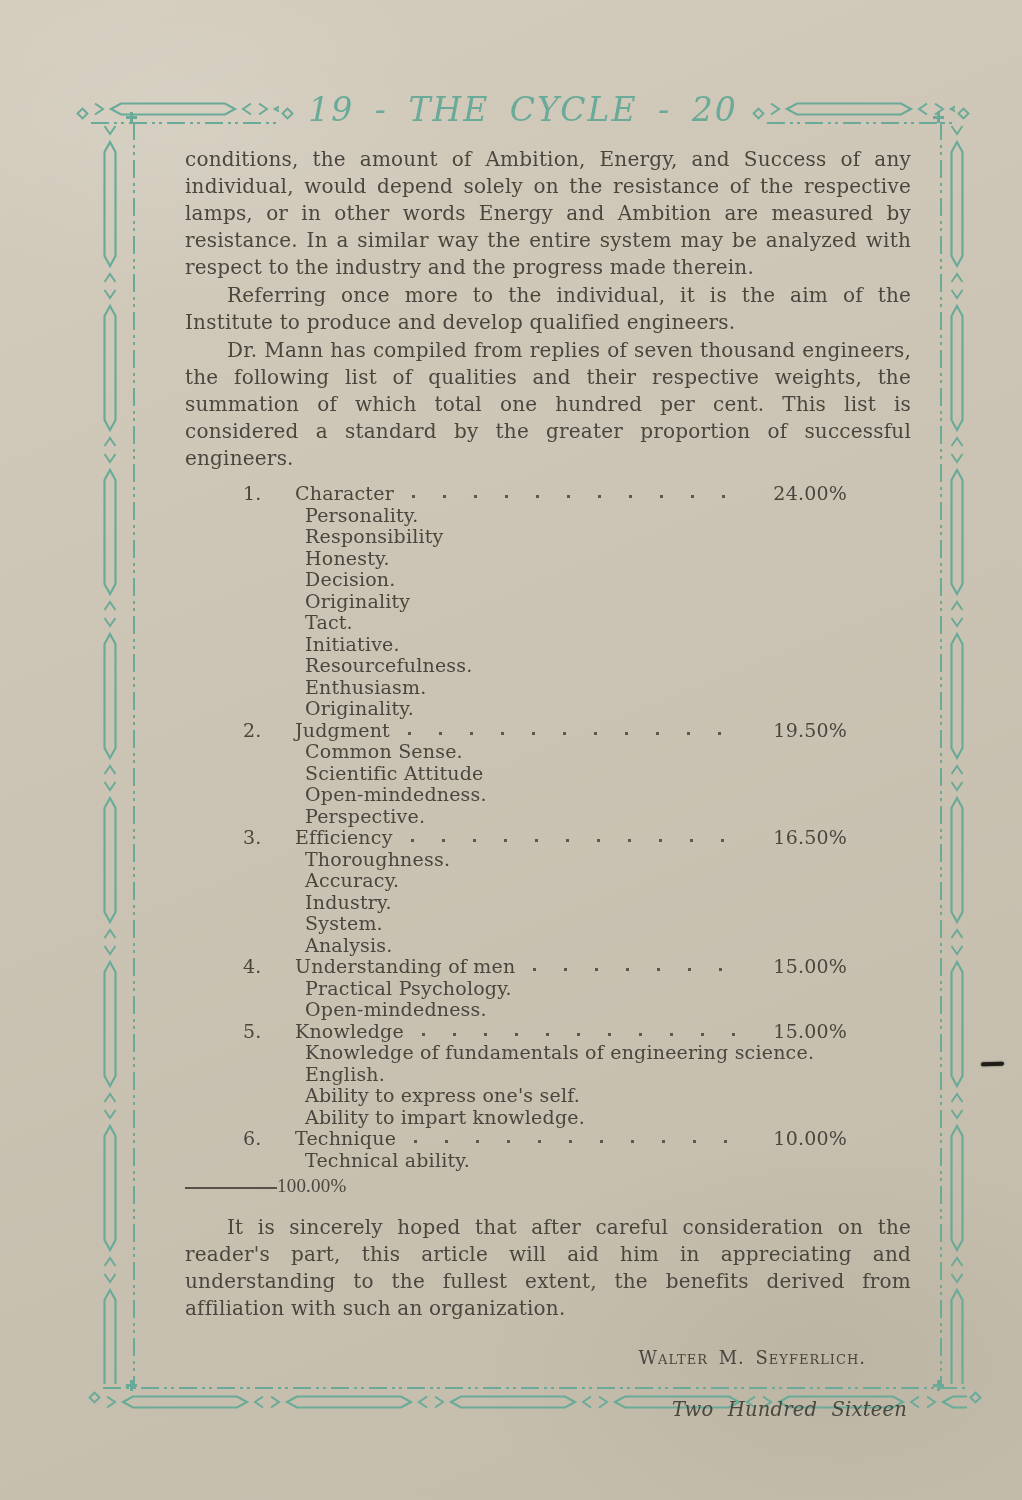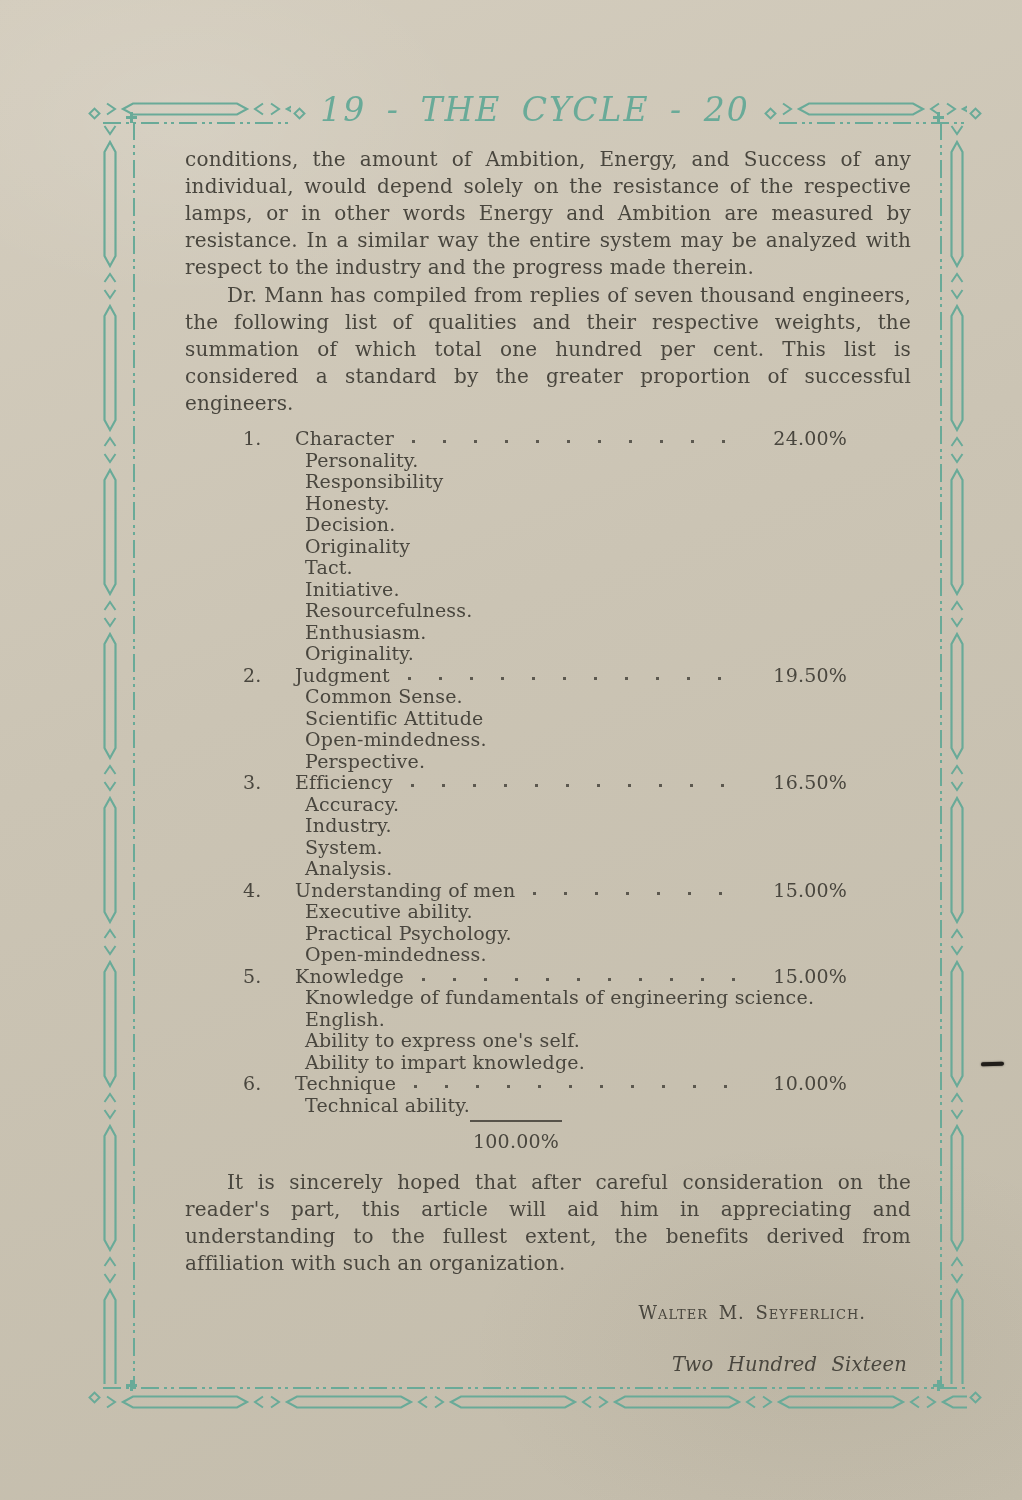--- a/index.html
+++ b/index.html
@@ -21,21 +21,21 @@
       radial-gradient(ellipse 420px 260px at 18% 8%, rgba(255,255,255,.10), rgba(255,255,255,0) 70%),
       radial-gradient(ellipse 500px 300px at 80% 90%, rgba(90,80,60,.08), rgba(90,80,60,0) 70%),
       linear-gradient(158deg, var(--paper-light) 0%, var(--paper) 42%, var(--paper-dark) 100%);
     color:var(--ink);
   }
   .accent-stroke{stroke:var(--accent);}
   svg.defs{position:absolute;width:0;height:0;}
 
   
   .border-top{
-    position:absolute;left:86px;top:92px;width:898px;
+    position:absolute;left:74px;top:92px;width:898px;
     display:flex;align-items:center;
   }
   .border-bottom{
     position:absolute;left:86px;top:1384px;width:898px;
     display:flex;align-items:center;
   }
   .chain-seg{flex:1;display:flex;flex-direction:column;min-width:60px;}
   .chain-h{width:100%;height:18px;display:block;}
   .dash-h{width:100%;height:8px;display:block;margin-top:1px;}
   .border-bottom .dash-h{margin:0 0 1px 0;}
@@ -87,23 +87,23 @@
   .q-leader{
     flex:1 1 auto;height:3px;align-self:center;
     margin:6px 16px 0 18px;
     background-image:repeating-linear-gradient(to right, var(--ink) 0 3px, transparent 3px 31px);
     opacity:.85;
   }
   .q-weight{flex:0 0 88px;text-align:right;white-space:nowrap;}
   .q-sub{padding-left:120px;}
 
   .total-row{
-    display:flex;flex-direction:column;align-items:center;
+    display:flex;flex-direction:row;align-items:flex-end;
     padding-right:64px;margin-top:4px;
-    font-size:19px;line-height:22px;
+    font-size:19px;line-height:22px;font-family:Liberation Serif, serif;
   }
   .total-rule{width:92px;border-top:2px solid var(--ink);margin-bottom:8px;opacity:.9;}
 
   .closing{margin-top:17px;}
   .signature{
     margin-top:22px;text-align:right;padding-right:45px;
     font-variant:small-caps;font-size:18px;letter-spacing:1px;word-spacing:4px;
   }
   .page-number{
     margin-top:25px;text-align:right;padding-right:4px;
@@ -190,20 +190,21 @@
         </svg>
       <svg class="chain-h">
           <rect width="100%" height="100%" fill="url(#chainH)"></rect>
         </svg>
     </div>
     <span class="diamond"></span>
   </div>
 
   <div class="content">
     <p>conditions, the amount of Ambition, Energy, and Success of any individual, would depend solely on the resistance of the respective lamps, or in other words Energy and Ambition are measured by resistance.  In a similar way the entire system may be analyzed with respect to the industry and the progress made therein.</p>
+    <p class="indent">Referring once more to the individual, it is the aim of the Institute to produce and develop qualified engineers.</p>
     <p class="indent">Dr. Mann has compiled from replies of seven thousand engineers, the following list of qualities and their respective weights, the summation of which total one hundred per cent.  This list is considered a standard by the greater proportion of successful engineers.</p>
 
     <div class="qualities">
   <div class="q-item">
     <div class="q-head">
       <span class="q-num">1.</span>
       <span class="q-label">Character</span>
       <span class="q-leader"></span>
       <span class="q-weight">24.00%</span>
     </div>
@@ -237,36 +238,36 @@
   </div>
 
   <div class="q-item">
     <div class="q-head">
       <span class="q-num">3.</span>
       <span class="q-label">Efficiency</span>
       <span class="q-leader"></span>
       <span class="q-weight">16.50%</span>
     </div>
     <div class="q-subs">
+            <div class="q-sub">Thoroughness.</div>
             <div class="q-sub">Accuracy.</div>
             <div class="q-sub">Industry.</div>
             <div class="q-sub">System.</div>
             <div class="q-sub">Analysis.</div>
           </div>
   </div>
 
   <div class="q-item">
     <div class="q-head">
       <span class="q-num">4.</span>
       <span class="q-label">Understanding of men</span>
       <span class="q-leader"></span>
       <span class="q-weight">15.00%</span>
     </div>
     <div class="q-subs">
-            <div class="q-sub">Executive ability.</div>
             <div class="q-sub">Practical Psychology.</div>
             <div class="q-sub">Open-mindedness.</div>
           </div>
   </div>
 
   <div class="q-item">
     <div class="q-head">
       <span class="q-num">5.</span>
       <span class="q-label">Knowledge</span>
       <span class="q-leader"></span>

